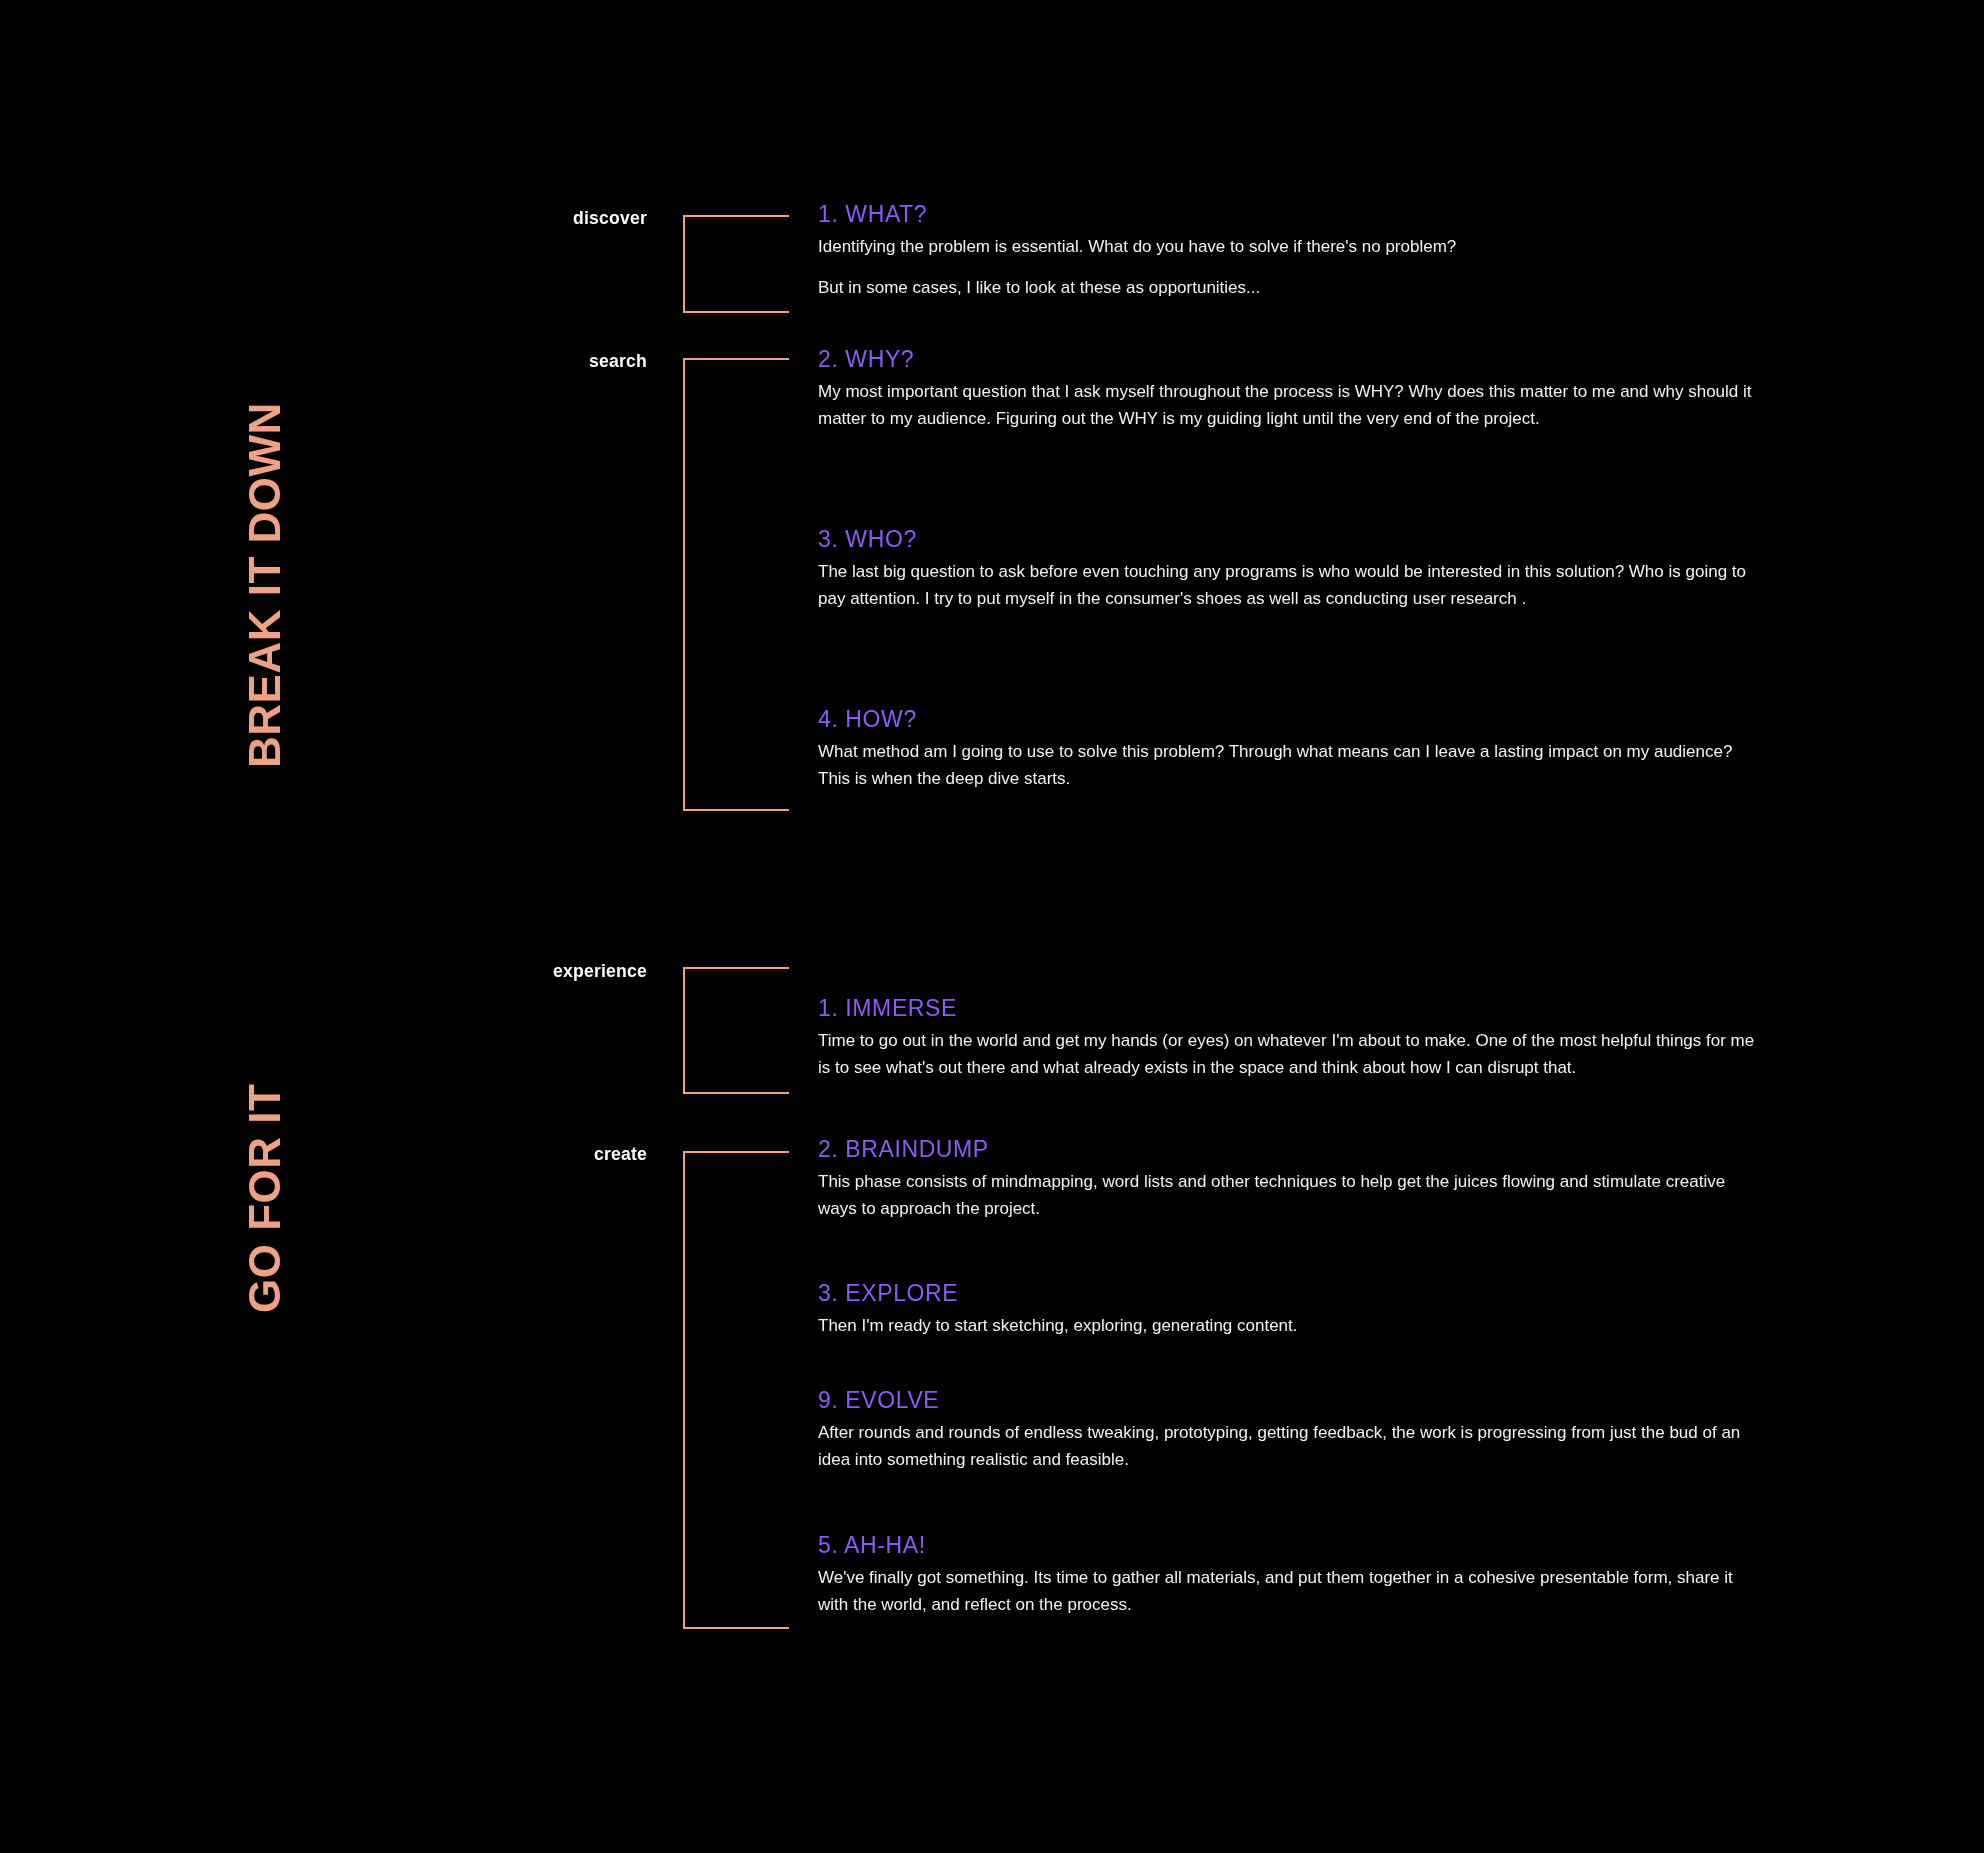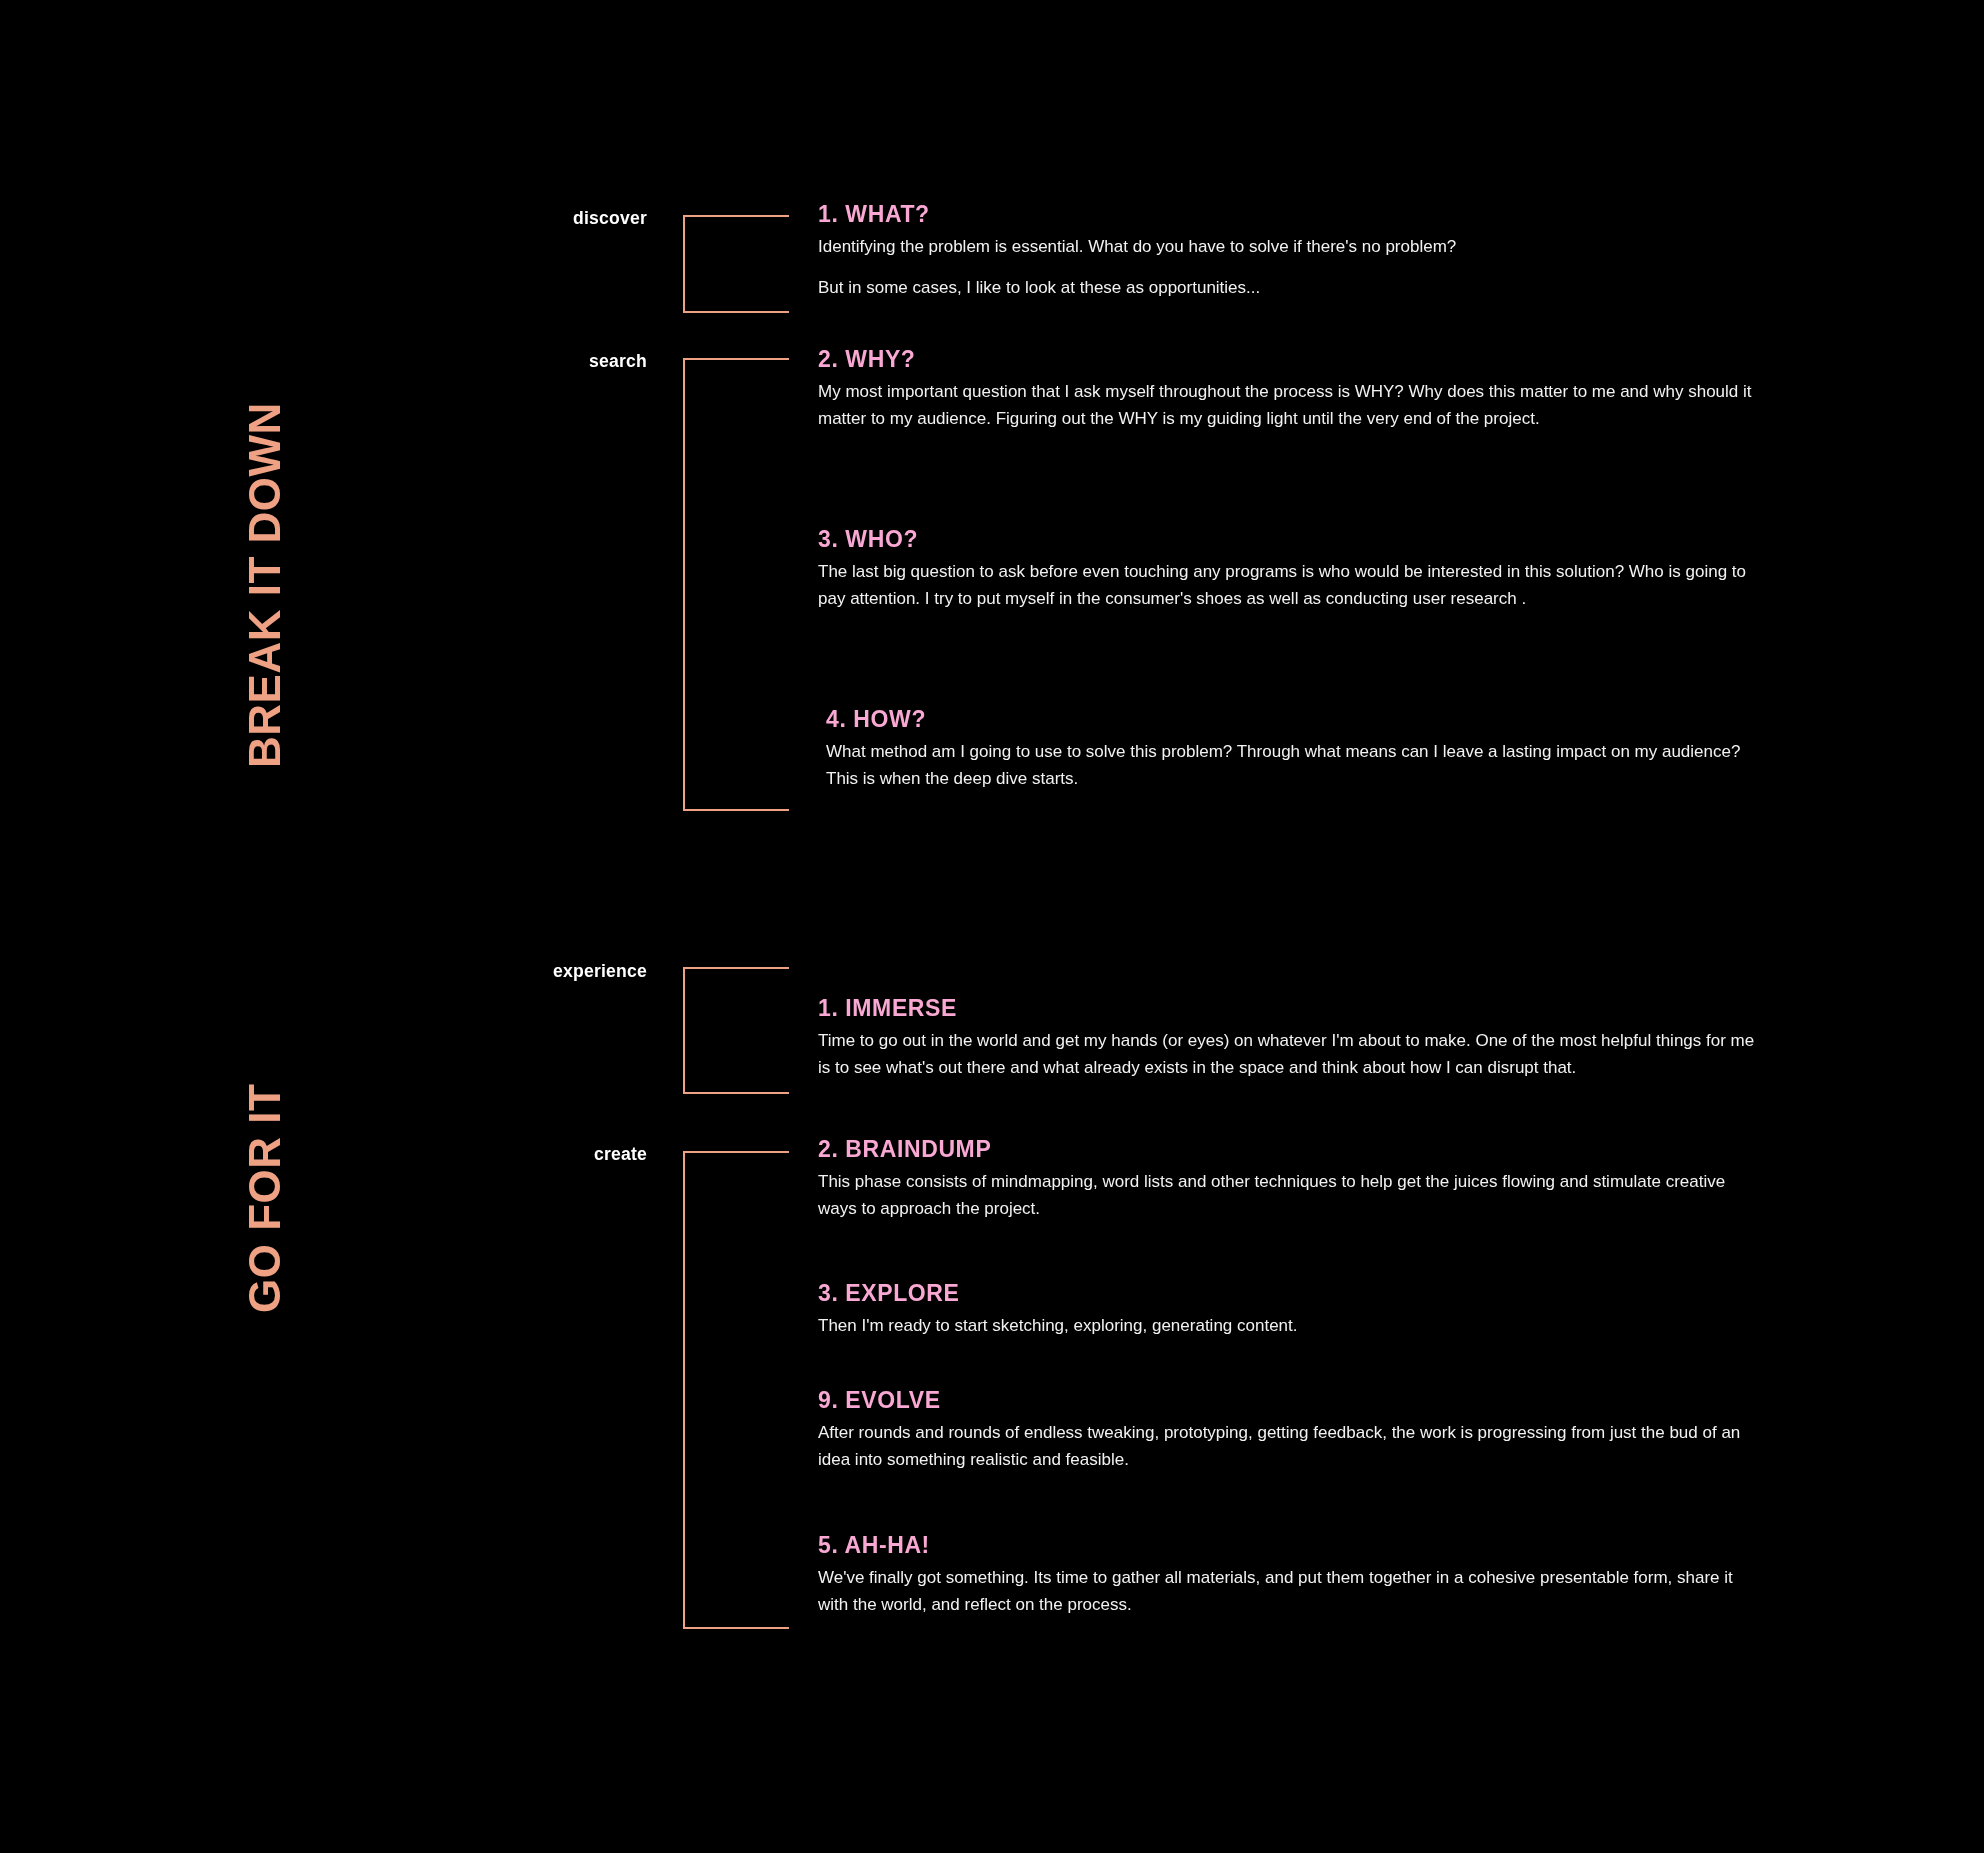--- a/index.html
+++ b/index.html
@@ -60,23 +60,23 @@
 
   
   .block {
     position: absolute;
     left: 818px;
     width: 946px;
   }
   .block h3 {
     margin: 0 0 7.2px 0;
     font-size: 23px;
-    font-weight: 700;
+    font-weight: 400;
     letter-spacing: 0.6px;
-    color: #f9a8d4;
+    color: #8b5cf6;
     line-height: 1.1;
   }
   .block p {
     margin: 0;
     font-size: 17px;
     font-weight: 400;
     line-height: 1.58;
     color: #f2f2f2;
   }
   .block p + p { margin-top: 13.4px; }
@@ -103,21 +103,21 @@
   <div class="block" style="top:347px;">
     <h3>2. WHY?</h3>
     <p>My most important question that I ask myself throughout the process is WHY? Why does this matter to me and why should it matter to my audience. Figuring out the WHY is my guiding light until the very end of the project.</p>
   </div>
 
   <div class="block" style="top:527px;">
     <h3>3. WHO?</h3>
     <p>The last big question to ask before even touching any programs is who would be interested in this solution? Who is going to pay attention. I try to put myself in the consumer's shoes as well as conducting user research .</p>
   </div>
 
-  <div class="block" style="top:707px;margin-left:8px;">
+  <div class="block" style="top:707px;">
     <h3>4. HOW?</h3>
     <p>What method am I going to use to solve this problem? Through what means can I leave a lasting impact on my audience? This is when the deep dive starts.</p>
   </div>
 
   <div class="section-title" id="title-go">GO FOR IT</div>
 
   <div class="phase-label" style="left:647px; top:961px;">experience</div>
   <div class="bracket" style="left:683px; top:967px; width:106px; height:127px;"></div>
 
   <div class="block" style="top:974px;margin-top:22px;">

